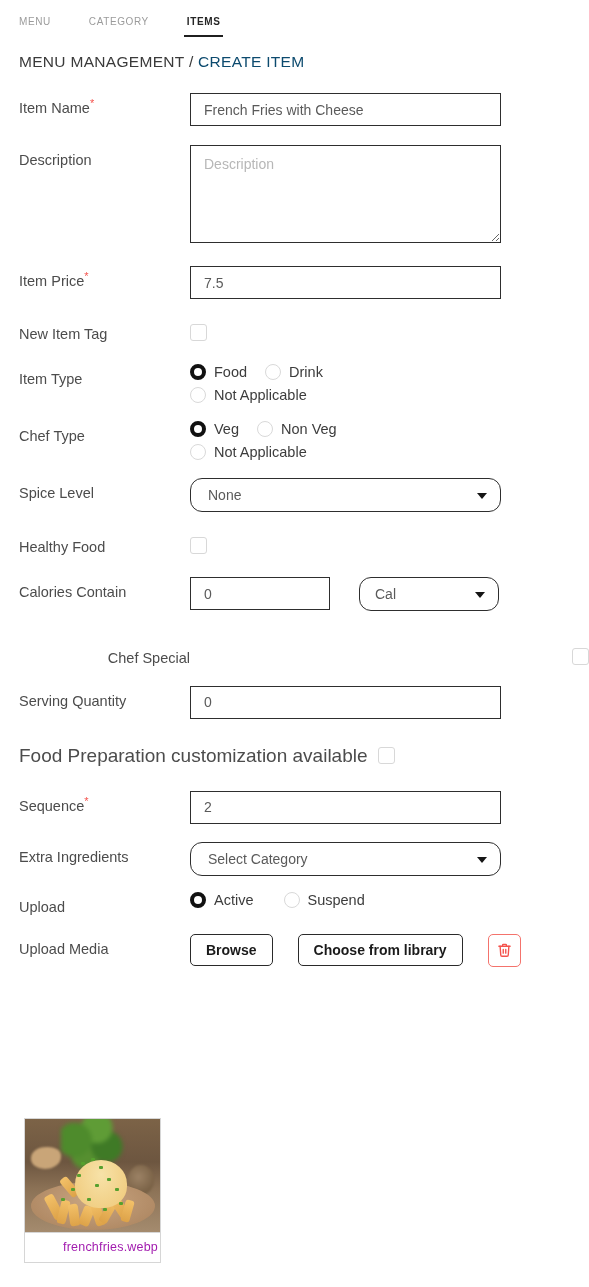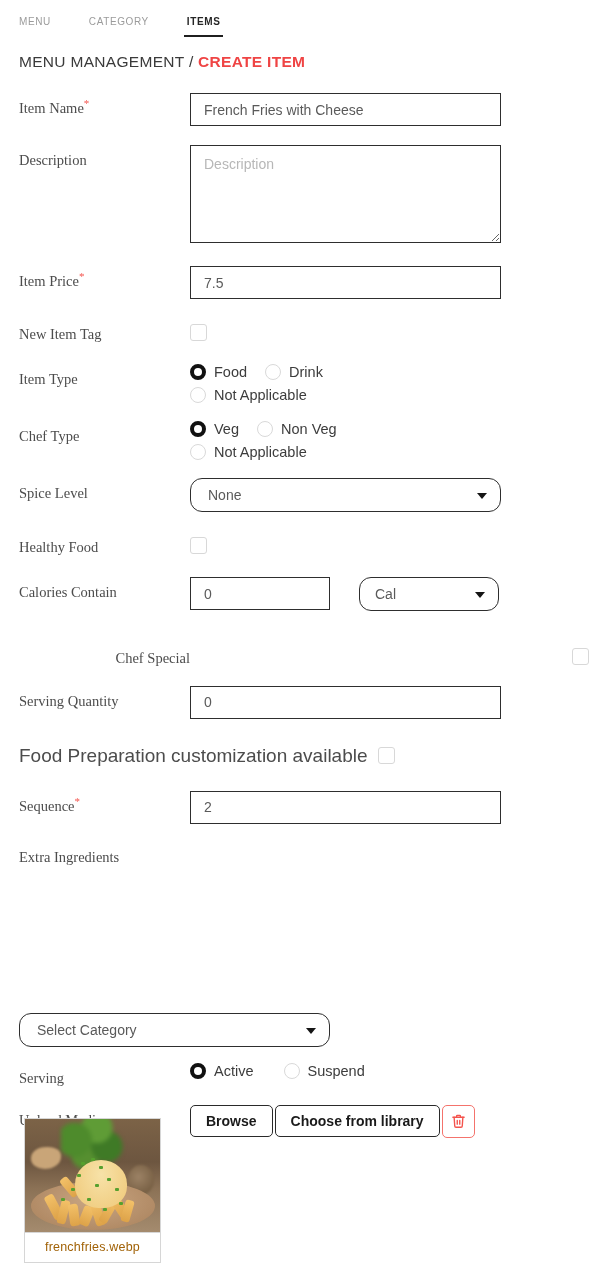--- a/index.html
+++ b/index.html
@@ -40,38 +40,37 @@
     background: #1f1f1f;
   }
 
   
   .breadcrumb {
     margin: 16px 0 0 19px;
     font-size: 15.5px;
     letter-spacing: 0.3px;
     color: #3a3a3a;
   }
-  .breadcrumb .crumb-current { font-weight: 700; color: #ef4444; }
+  .breadcrumb .crumb-current { font-weight: 400; color: #0c4a6e; }
   .breadcrumb .crumb-sep { color: #3a3a3a; }
 
   
   .form { position: relative; margin-top: 22px; }
   .row {
     display: flex;
     align-items: flex-start;
     padding-left: 19px;
   }
   .label {
     width: 171px;
     flex: 0 0 171px;
     font-size: 14.5px;
     color: #4c4c4c;
     line-height: 1.1;
     padding-top: 8px;
-    font-family: Liberation Serif, serif;
   }
   .req { color: #f4534d; font-size: 11px; vertical-align: super; line-height: 0; }
 
   .field { flex: 1; }
 
   input.txt {
     width: 311px;
     height: 33px;
     border: 1px solid #2e2e2e;
     border-radius: 0;
@@ -210,23 +209,23 @@
   .media-thumb {
     width: 135px;
     height: 113px;
     display: block;
     position: relative;
     overflow: hidden;
     background: #6d5a48;
   }
   .media-caption {
     border-top: 1px solid #d6d6d6;
-    text-align: center;
+    text-align: right;
     font-size: 12.5px;
-    color: #a16207;
+    color: #a21caf;
     padding: 7px 2px 8px;
     letter-spacing: 0.2px;
   }
 
   
   .ph-bg {
     position: absolute; inset: 0;
     background:
       linear-gradient(180deg, #7c6347 0%, #6d5640 38%, #8c7256 62%, #a48b6e 100%);
   }
@@ -430,51 +429,51 @@
 
   <div class="row" style="margin-top:24px;">
     <div class="label">
       <span>Sequence</span><span class="req">*</span>
     </div>
     <div class="field">
       <input class="txt" type="text" value="2" placeholder="Sequence" style="">
     </div>
   </div>
 
-  <div class="row" style="margin-top:18px;flex-direction:column;">
+  <div class="row" style="margin-top:18px;">
     <div class="label">Extra Ingredients</div>
     <div class="field">
       <span class="selwrap">
         <select class="sel">
           <option>Select Category</option>
         </select>
         <span class="caret"></span>
       </span>
     </div>
   </div>
 
   <div class="row" style="margin-top:16px;">
-    <div class="label">Serving</div>
+    <div class="label">Upload</div>
     <div class="field">
       <div class="radio-group" style="width:300px;">
         <div class="radio-opt">
           <span class="radio on"></span>
           <span class="radio-label">Active</span>
         </div>
         <div class="radio-opt" style="margin-left:12px;">
           <span class="radio"></span>
           <span class="radio-label">Suspend</span>
         </div>
       </div>
     </div>
   </div>
 
   <div class="row" style="margin-top:18px;">
     <div class="label">Upload Media</div>
-    <div class="field" style="display:flex; align-items:center; gap:2px;">
+    <div class="field" style="display:flex; align-items:center; gap:25px;">
       <button class="btn">Browse</button>
       <button class="btn">Choose from library</button>
       <button class="btn-danger">
         <span style="display:block;line-height:0;">
           <svg width="15" height="16" viewBox="0 0 24 24" fill="none" stroke="#f4534d" stroke-width="2.2" stroke-linecap="round" stroke-linejoin="round">
             <polyline points="3 6 5 6 21 6"></polyline>
             <path d="M19 6l-1 14a2 2 0 0 1-2 2H8a2 2 0 0 1-2-2L5 6"></path>
             <path d="M10 11v6M14 11v6"></path>
             <path d="M9 6V4a1 1 0 0 1 1-1h4a1 1 0 0 1 1 1v2"></path>
           </svg>

